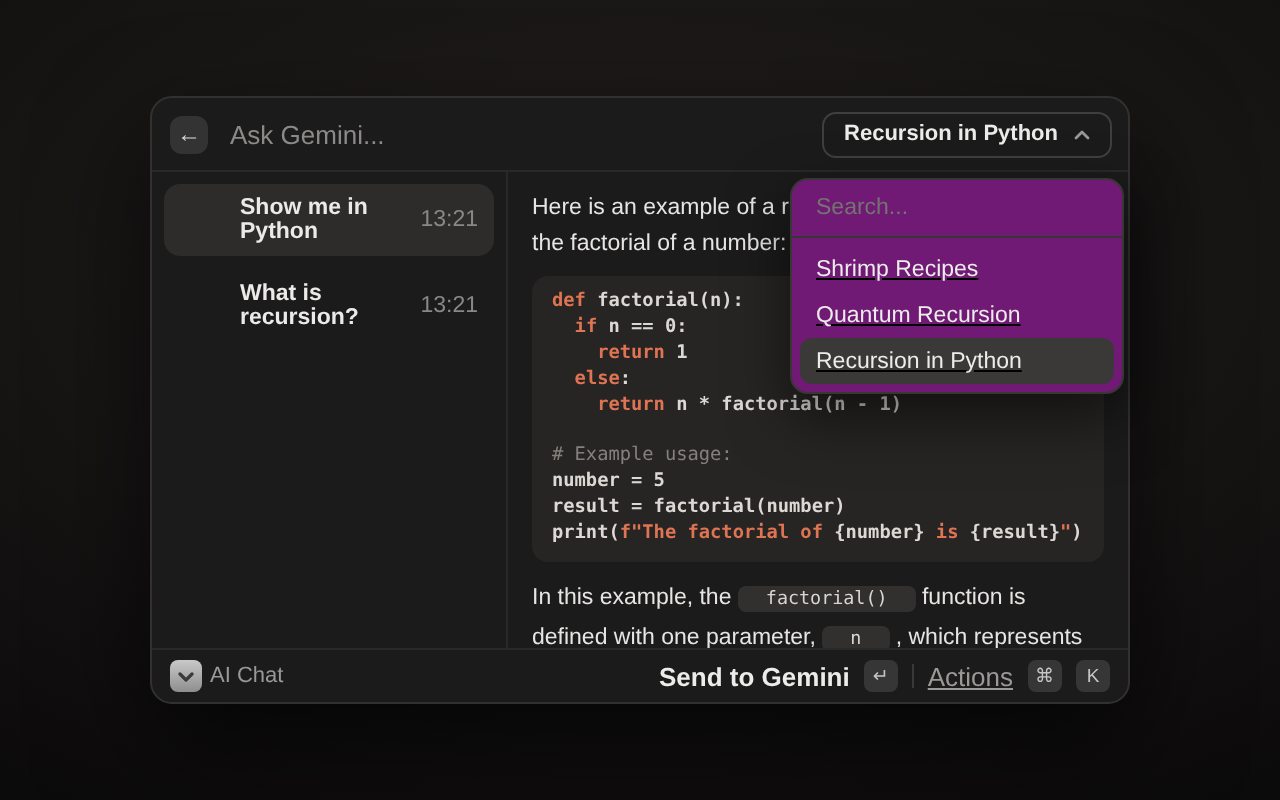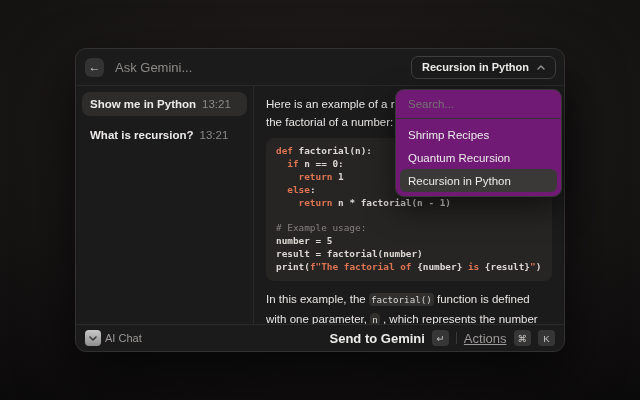--- a/index.html
+++ b/index.html
@@ -20,47 +20,47 @@
   .back-btn { width:19px; height:19px; border:none; border-radius:6px; background:#343333; color:#d6d4d2; font-size:12px; line-height:1; display:grid; place-items:center; cursor:pointer; font-family:inherit; }
   .prompt-ph { flex:1; margin-left:11px; font-size:13px; color:#8c8a88; }
   .model-btn { height:23px; display:flex; align-items:center; gap:8px; padding:0 10px; background:transparent; border:1px solid #403f3e; border-radius:7px; color:#ececea; font-size:11px; font-weight:bold; cursor:pointer; font-family:inherit; }
   .chev { display:block; }
   
   .body { flex:1; display:flex; min-height:0; }
   .sidebar { width:178px; flex:0 0 178px; border-right:1px solid #2a2929; padding:6px; }
   .s-item { display:flex; align-items:center; gap:6px; padding:6px 8px; border-radius:8px; font-size:11.5px; cursor:pointer; }
   .s-item.selected { background:#2d2c2b; }
   .s-item + .s-item { margin-top:7px; }
-  .s-label { color:#eceae8; font-weight:bold; }
+  .s-label { color:#eceae8; font-weight:bold;margin-left:30px; }
   .s-time { color:#8a8886; }
   .main { flex:1; padding:9px 12px; min-width:0; overflow:hidden; }
   .intro { font-size:11.5px; line-height:18px; color:#e7e5e3; }
   .code-block { margin-top:7px; background:#272524; border-radius:8px; padding:7px 10px; font-family:"DejaVu Sans Mono", monospace; font-size:9.4px; line-height:12.9px; overflow:hidden; }
   .cl { white-space:pre; }
   .kw { color:#df7453; font-weight:bold; }
   .str { color:#df7453; font-weight:bold; }
   .cm { color:#84807c; }
   .pl { color:#dcd9d5; font-weight:bold; }
   .expl { margin-top:9px; font-size:11.5px; line-height:18.5px; color:#e7e5e3; }
-  .inline-code { background:#31302f; border-radius:4px; padding:1px 2px; font-family:"DejaVu Sans Mono", monospace; font-size:9.2px; color:#d9d6d2; }
+  .inline-code { background:#31302f; border-radius:4px; padding:1px 14px; font-family:"DejaVu Sans Mono", monospace; font-size:9.2px; color:#d9d6d2; }
   
   .footer { height:27px; flex:0 0 27px; border-top:1px solid #2a2929; display:flex; align-items:center; padding:0 9px; gap:4px; }
   .ai-icon { width:16px; height:16px; border-radius:4px; background:linear-gradient(#c9c9c9,#8e8e8e); display:grid; place-items:center; }
   .app-label { color:#9b9997; font-size:11px; }
   .footer-right { margin-left:auto; display:flex; align-items:center; gap:7px; }
   .primary-label { color:#ececea; font-size:13px; font-weight:bold; cursor:pointer; }
   .keycap { min-width:17px; height:16px; padding:0 4px; background:#373636; border-radius:4px; display:grid; place-items:center; font-size:9.5px; color:#c7c5c3; cursor:pointer; }
   .v-div { width:1px; height:12px; background:#3a3938; }
   .actions-label { color:#9b9997; font-size:13px; cursor:pointer;text-decoration:underline; }
   
   .dd-panel { position:absolute; top:40px; right:2px; width:167px; background:#701a75; border:1px solid #383736; border-radius:9px; box-shadow:0 12px 30px rgba(0,0,0,.55); z-index:10; overflow:hidden; }
   .dd-search { width:100%; height:28px; background:transparent; border:none; outline:none; padding:0 12px; font-size:11.5px; color:#dddbd9; font-family:inherit; }
   .dd-search::placeholder { color:#757371; }
   .dd-sep { height:1px; background:#363534; }
-  .dd-options { padding:4px; }
+  .dd-options { padding:4px;text-decoration:underline; }
   .dd-option { height:23px; display:flex; align-items:center; padding:0 8px; border-radius:6px; font-size:11.5px; color:#ececea; cursor:pointer; }
   .dd-option.selected { background:#3a3938; }
 </style>
 </head>
 <body>
 
 <div class="stage">
   <div class="window">
 
     <div class="header">

